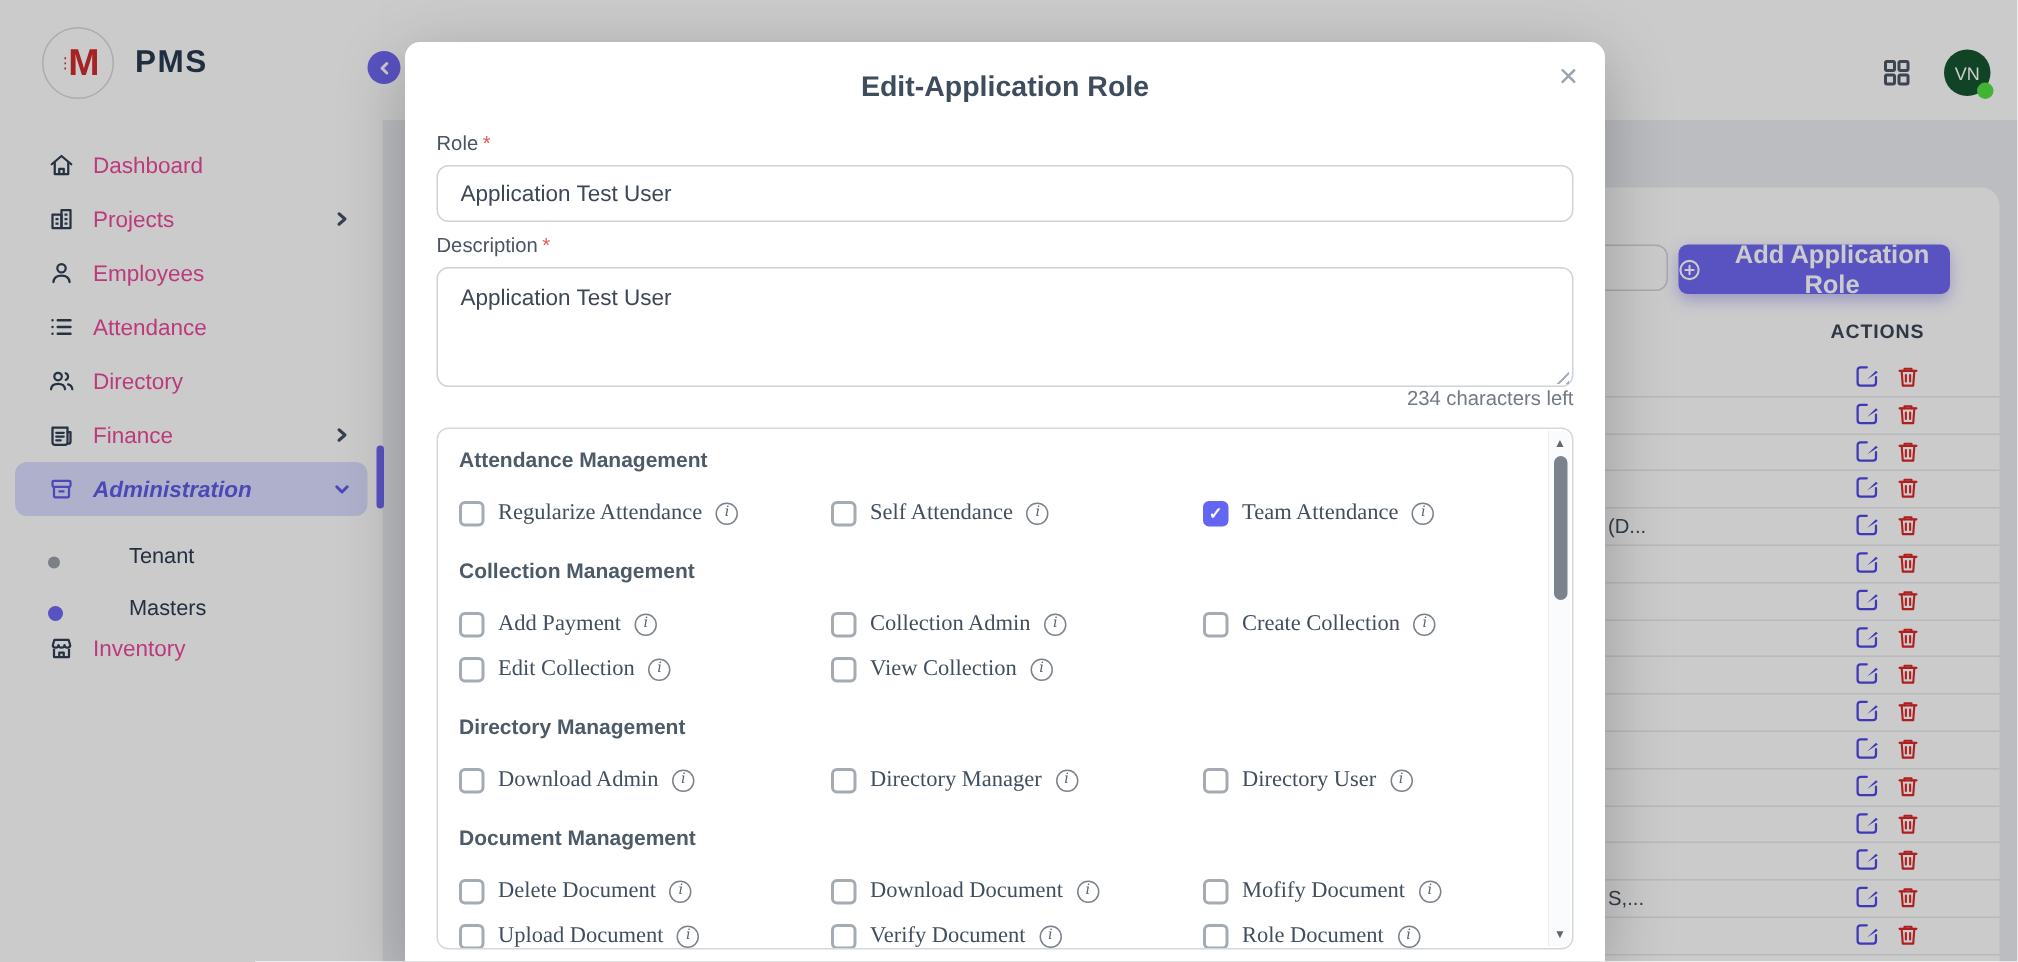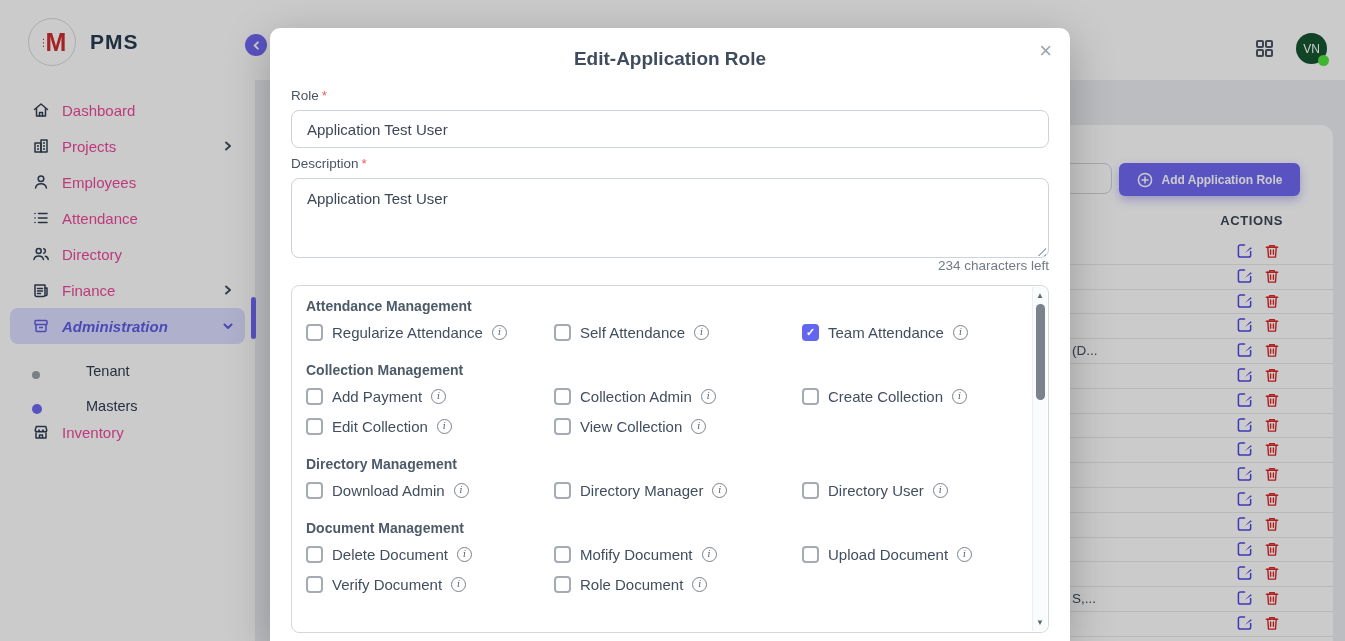--- a/index.html
+++ b/index.html
@@ -34,21 +34,21 @@
   .avatar { position:absolute; left:1041px; top:33px; width:31px; height:31px; border-radius:50%; background:#14532d; color:#fff; font-size:12px; font-weight:400; display:flex; align-items:center; justify-content:center; cursor:pointer; }
   .status-dot { position:absolute; left:1063px; top:55px; width:11px; height:11px; border-radius:50%; background:#52e23e; }
 
   
   .collapse-btn { position:absolute; left:245px; top:34px; width:22px; height:22px; border-radius:50%; background:#6f66f2; color:#fff; display:flex; align-items:center; justify-content:center; z-index:12; cursor:pointer; }
 
   
   .content { position:absolute; left:255px; top:80px; width:1090px; height:561px; background:#ebedf0; }
   .card { position:absolute; left:28px; top:45px; width:1050px; height:620px; background:#ffffff; border-radius:12px; }
   .search-input { position:absolute; left:567px; top:38px; width:262px; height:31px; border:1px solid #d0d5db; border-radius:8px; background:#fff; }
-  .add-btn { position:absolute; left:836px; top:38px; width:181px; height:33px; border:none; border-radius:6px; background:#6f66f2; color:#fff; font-family:inherit; font-size:12px; font-weight:700; display:flex; align-items:center; justify-content:center; gap:9px; box-shadow:0 4px 10px rgba(80,70,220,.35); cursor:pointer; }
+  .add-btn { position:absolute; left:836px; top:38px; width:181px; height:33px; border:none; border-radius:6px; background:#6f66f2; color:#fff; font-family:inherit; font-size:17px; font-weight:700; display:flex; align-items:center; justify-content:center; gap:9px; box-shadow:0 4px 10px rgba(80,70,220,.35); cursor:pointer; }
   .add-btn svg { width:16px; height:16px; }
   .actions-header { position:absolute; top:88px; right:50px; font-size:13px; font-weight:700; color:#3a4553; letter-spacing:.6px; }
   .rows { position:absolute; left:0; top:115px; width:1050px; }
   .t-row { position:relative; height:24.8px; border-bottom:1px solid #e7e8ea; }
   .row-text { position:absolute; left:789px; top:4px; font-size:13.5px; color:#3f4a5a; }
   .row-actions { position:absolute; right:53px; top:3px; display:flex; gap:11px; }
   .icon-edit { width:16px; height:16px; color:#4f46e5; cursor:pointer; }
   .icon-trash { width:16px; height:16px; color:#dc2626; cursor:pointer; }
 
   
@@ -66,21 +66,21 @@
   .desc-area { position:absolute; left:21px; top:150px; width:758px; height:80px; border:1px solid #cdd3da; border-radius:8px; font-family:inherit; font-size:15px; color:#3d4756; padding:10px 15px; background:#fff; resize:none; line-height:1.3; }
   .resize-handle { position:absolute; left:766px; top:218px; width:10px; height:10px; background:repeating-linear-gradient(315deg, #a8afb8 0 1.5px, transparent 1.5px 4.5px); clip-path:polygon(100% 0, 100% 100%, 0 100%); }
   .chars-left { position:absolute; right:21px; top:230px; font-size:13.5px; color:#717a85; }
 
   
   .perms { position:absolute; left:21px; top:257px; width:758px; height:348px; border:1px solid #d3d8dd; border-radius:8px; overflow:hidden; background:#fff; }
   .perms-inner { position:absolute; left:14px; top:0; right:22px; bottom:0; padding-top:12px; }
   .perm-section { padding-top:18px; }
   .perm-section:first-child { padding-top:0; }
   .perm-title { height:20px; font-size:14px; font-weight:700; color:#4d5a68; }
-  .perm-grid { display:grid; grid-template-columns:248px 248px 1fr; row-gap:6px; margin-top:2px; }
+  .perm-grid { display:grid; grid-template-columns:248px 248px 1fr; row-gap:6px; margin-top:12px;font-family:Liberation Serif, serif; }
   .perm-item { display:flex; align-items:center; height:24px; gap:9px; cursor:pointer; }
   .cb { width:17px; height:17px; border:2px solid #a5abb3; border-radius:4px; background:#fff; flex:0 0 17px; display:flex; align-items:center; justify-content:center; }
   .cb.checked { background:#6366f1; border-color:#6366f1; }
   .cb.checked::after { content:"✓"; color:#fff; font-size:11px; font-weight:700; }
   .perm-label { font-size:15px; color:#414e5e; }
   .info-icon { width:15px; height:15px; border:1px solid #7b828c; border-radius:50%; display:inline-flex; align-items:center; justify-content:center; color:#5b636d; flex:0 0 15px; }
   .info-icon::after { content:"i"; font-family:"DejaVu Serif", serif; font-style:italic; font-size:9.5px; line-height:1; }
 
   
   .v-scroll { position:absolute; right:1px; top:1px; bottom:1px; width:15px; background:#fafbfc; border-left:1px solid #eceef0; border-radius:0 7px 7px 0; }
@@ -583,20 +583,25 @@
         <div class="perm-section">
           <div class="perm-title">Document Management</div>
           <div class="perm-grid">
 
               <label class="perm-item">
                 <span class="cb"></span>
                 <span class="perm-label">Delete Document</span>
                 <span class="info-icon"></span>
               </label>
 
+              <label class="perm-item">
+                <span class="cb"></span>
+                <span class="perm-label">Download Document</span>
+                <span class="info-icon"></span>
+              </label>
 
               <label class="perm-item">
                 <span class="cb"></span>
                 <span class="perm-label">Mofify Document</span>
                 <span class="info-icon"></span>
               </label>
 
               <label class="perm-item">
                 <span class="cb"></span>
                 <span class="perm-label">Upload Document</span>

